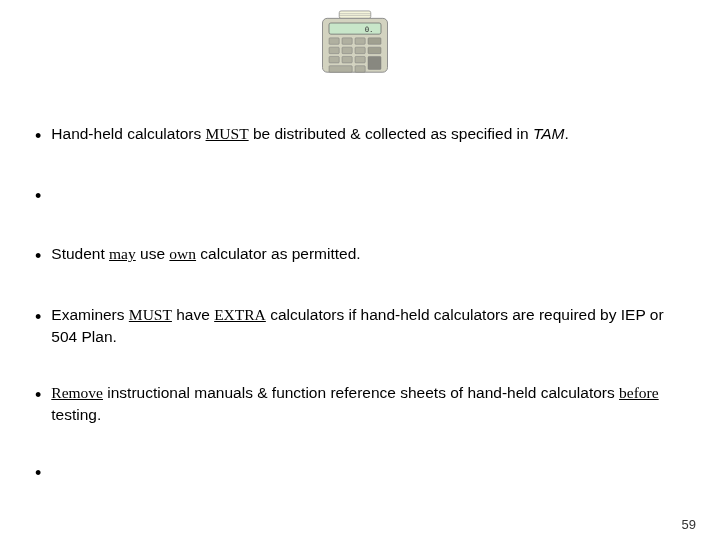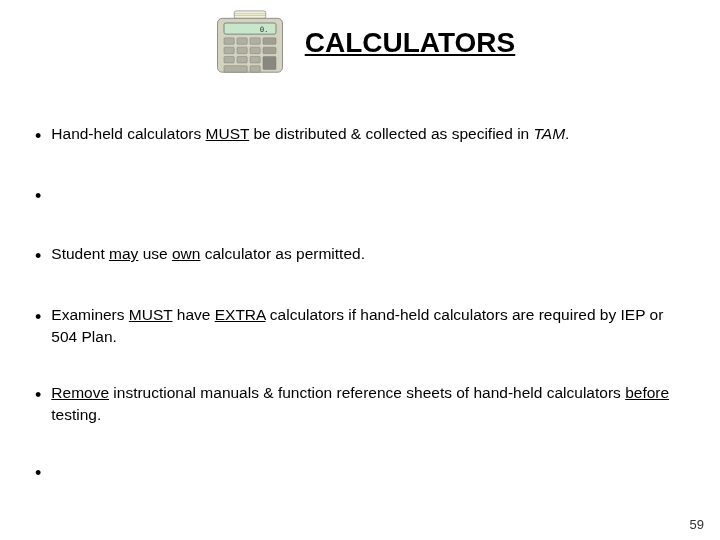--- a/index.html
+++ b/index.html
@@ -68,30 +68,31 @@
       flex-shrink: 0;
     }
 
     .bullet-text {
       font-size: 15.5px;
       line-height: 1.42;
     }
 
     .underline {
       text-decoration: underline;
+      font-family: Liberation Serif, serif;
     }
 
     .italic {
       font-style: italic;
     }
 
     .page-number {
       position: absolute;
       bottom: 8px;
-      right: 16px;
+      right: 24px;
       font-size: 13px;
       color: #333;
     }
   </style>
 </head>
 <body>
 
 <div class="slide-container">
 
   <div class="header">
@@ -119,21 +120,20 @@
 
       <rect x="17" y="50" width="11" height="7" rx="1" fill="#b0b0a0" stroke="#777" stroke-width="0.5"></rect>
       <rect x="31" y="50" width="11" height="7" rx="1" fill="#b0b0a0" stroke="#777" stroke-width="0.5"></rect>
       <rect x="45" y="50" width="11" height="7" rx="1" fill="#b0b0a0" stroke="#777" stroke-width="0.5"></rect>
       <rect x="59" y="50" width="14" height="14" rx="1" fill="#888880" stroke="#777" stroke-width="0.5"></rect>
 
       <rect x="17" y="60" width="25" height="7" rx="1" fill="#b0b0a0" stroke="#777" stroke-width="0.5"></rect>
       <rect x="45" y="60" width="11" height="7" rx="1" fill="#b0b0a0" stroke="#777" stroke-width="0.5"></rect>
     </svg>
 
-    <div class="title">CALCULATORS</div>
   </div>
 
   <div class="content">
 
     <div class="bullet-item">
       <span class="bullet-dot">•</span>
       <span class="bullet-text">
         Hand-held calculators <span class="underline">MUST</span> be distributed &amp; collected as specified in <span class="italic">TAM</span>.
       </span>
     </div>

